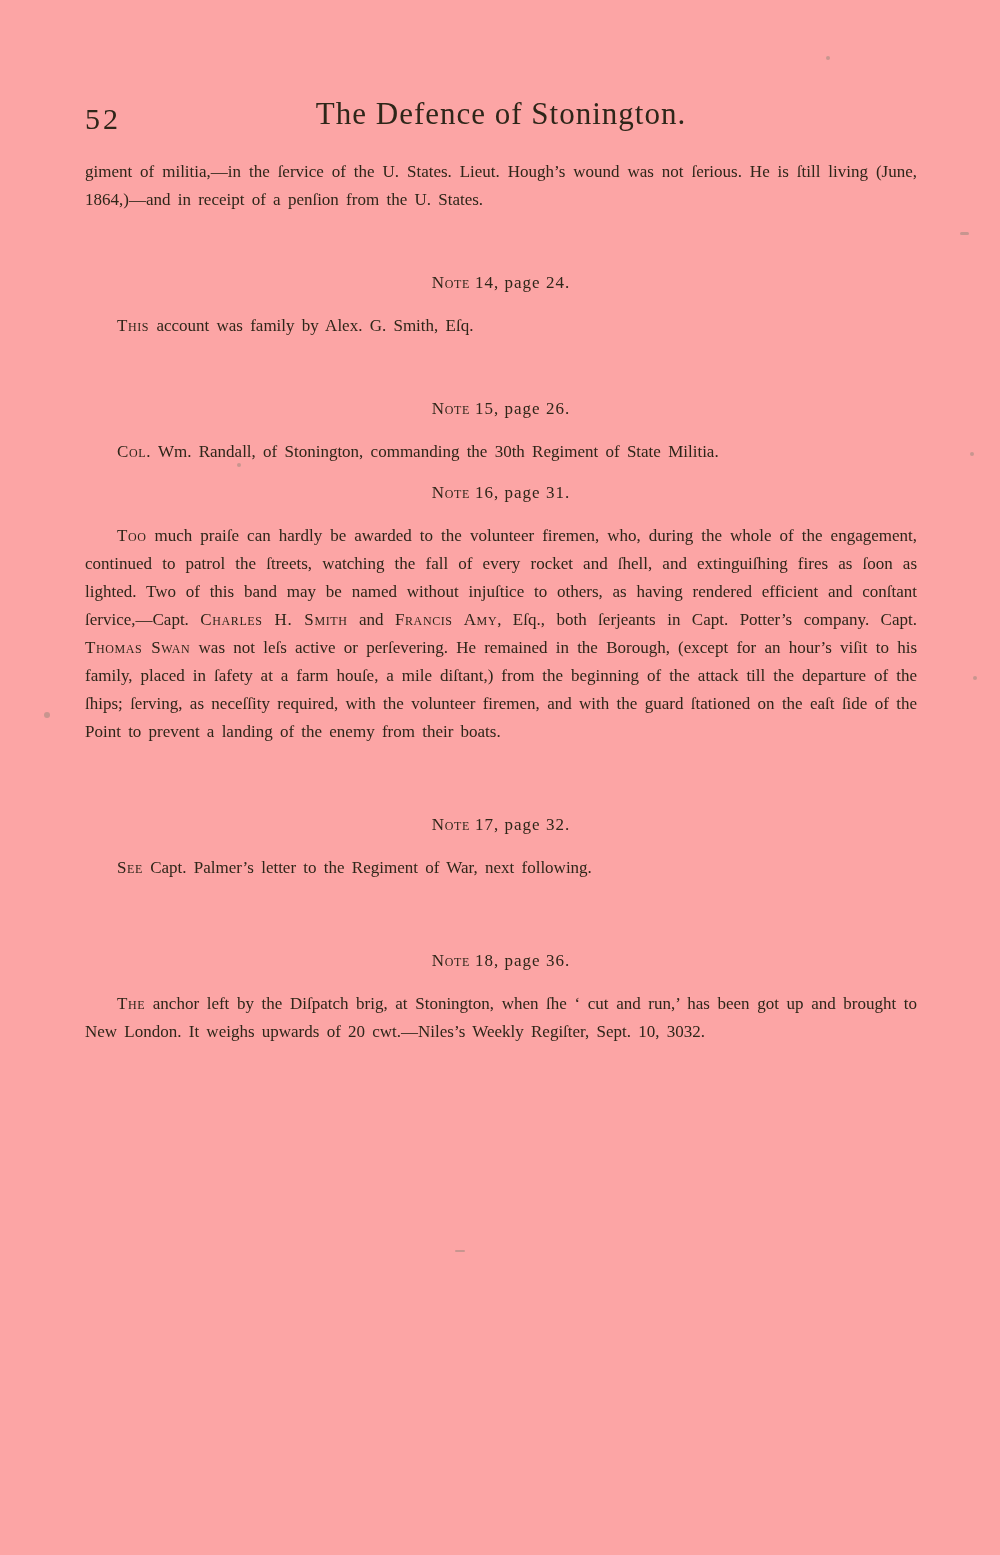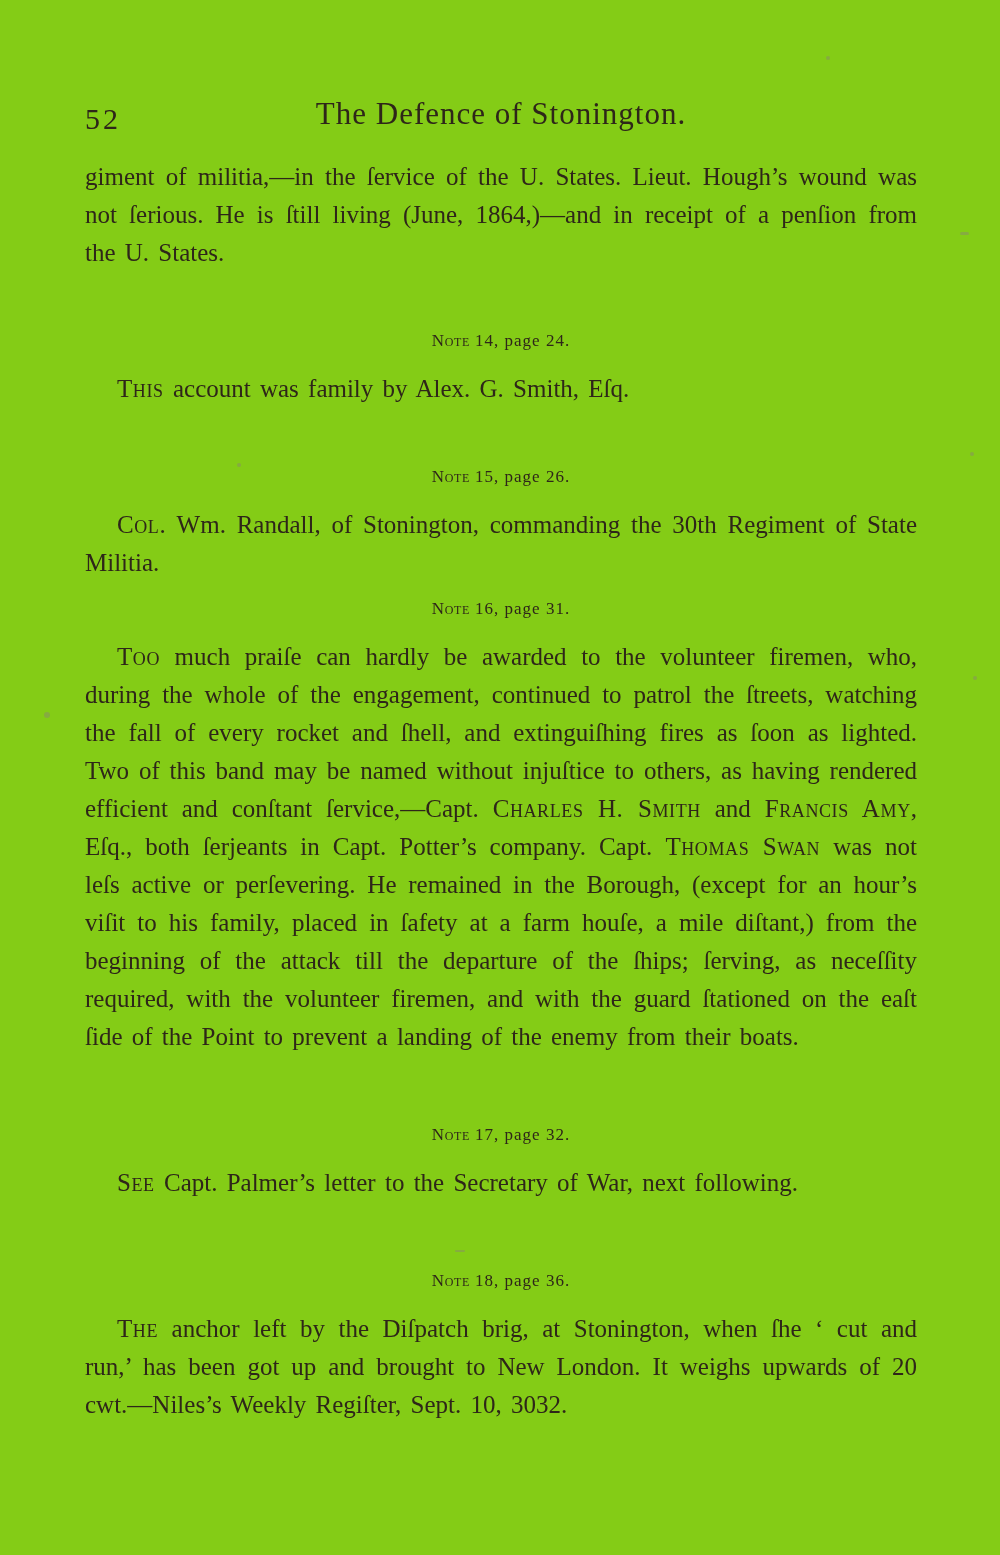--- a/index.html
+++ b/index.html
@@ -1,21 +1,21 @@
 <!DOCTYPE html>
 <html><head>
 <meta charset="utf-8">
 <style>
   html, body { margin: 0; padding: 0; }
   body { background: #e9e7e1; }
 
   .page {
     width: 1000px;
     height: 1555px;
-    background: #84cc16;
+    background: #fca5a5;
     position: relative;
     box-sizing: border-box;
     padding: 96px 83px 16px 85px;
     font-family: "Liberation Serif", serif;
     color: #2e2619;
     overflow: hidden;
   }
 
   .header { position: relative; height: 48px; margin-bottom: 14px; }
   .pagenum {
@@ -23,22 +23,22 @@
     font-size: 30px; letter-spacing: 3px;
   }
   .title {
     display: block; text-align: center;
     font-size: 31px; letter-spacing: 1px;
   }
 
   p, h3 { margin: 0; }
 
   .body-par {
-    font-size: 25px;
-    line-height: 38px;
+    font-size: 17px;
+    line-height: 28px;
     text-align: justify;
     text-indent: 32px;
     word-spacing: 3px;
   }
   .noindent { text-indent: 0; }
 
   .note-head {
     text-align: center;
     font-weight: normal;
     font-size: 17px;
@@ -76,21 +76,21 @@
   <h3 class="note-head gap-lg"><span class="sc">Note</span><span> 14, page 24.</span></h3>
   <p class="body-par note-body"><span class="sc">This</span><span> account was family by Alex. G. Smith, Eſq.</span></p>
 
   <h3 class="note-head gap-lg"><span class="sc">Note</span><span> 15, page 26.</span></h3>
   <p class="body-par note-body"><span class="sc">Col.</span><span> Wm. Randall, of Stonington, commanding the 30th Regiment of State Militia.</span></p>
 
   <h3 class="note-head gap-sm"><span class="sc">Note</span><span> 16, page 31.</span></h3>
   <p class="body-par note-body"><span class="sc">Too</span><span> much praiſe can hardly be awarded to the volunteer firemen, who, during the whole of the engagement, continued to patrol the ſtreets, watching the fall of every rocket and ſhell, and extinguiſhing fires as ſoon as lighted. Two of this band may be named without injuſtice to others, as having rendered efficient and conſtant ſervice,—Capt. </span><span class="sc">Charles H. Smith</span><span> and </span><span class="sc">Francis Amy</span><span>, Eſq., both ſerjeants in Capt. Potter’s company. Capt. </span><span class="sc">Thomas Swan</span><span> was not leſs active or perſevering. He remained in the Borough, (except for an hour’s viſit to his family, placed in ſafety at a farm houſe, a mile diſtant,) from the beginning of the attack till the departure of the ſhips; ſerving, as neceſſity required, with the volunteer firemen, and with the guard ſtationed on the eaſt ſide of the Point to prevent a landing of the enemy from their boats.</span></p>
 
   <h3 class="note-head gap-xl"><span class="sc">Note</span><span> 17, page 32.</span></h3>
-  <p class="body-par note-body"><span class="sc">See</span><span> Capt. Palmer’s letter to the Secretary of War, next following.</span></p>
+  <p class="body-par note-body"><span class="sc">See</span><span> Capt. Palmer’s letter to the Regiment of War, next following.</span></p>
 
   <h3 class="note-head gap-xl"><span class="sc">Note</span><span> 18, page 36.</span></h3>
   <p class="body-par note-body"><span class="sc">The</span><span> anchor left by the </span><span class="it">Diſpatch</span><span> brig, at Stonington, when ſhe ‘ cut and run,’ has been got up and brought to New London. It weighs upwards of 20 </span><span class="it">cwt.</span><span>—</span><span class="it">Niles’s Weekly Regiſter, Sept.</span><span> 10, 3032.</span></p>
 
   <div class="speck" style="left:826px; top:56px; width:4px; height:4px;"></div>
   <div class="speck" style="left:960px; top:232px; width:9px; height:3px; border-radius:2px;"></div>
   <div class="speck" style="left:44px; top:712px; width:6px; height:6px;"></div>
   <div class="speck" style="left:970px; top:452px; width:4px; height:4px;"></div>
   <div class="speck" style="left:973px; top:676px; width:4px; height:4px;"></div>
   <div class="speck" style="left:455px; top:1250px; width:10px; height:2px; border-radius:2px;"></div>

